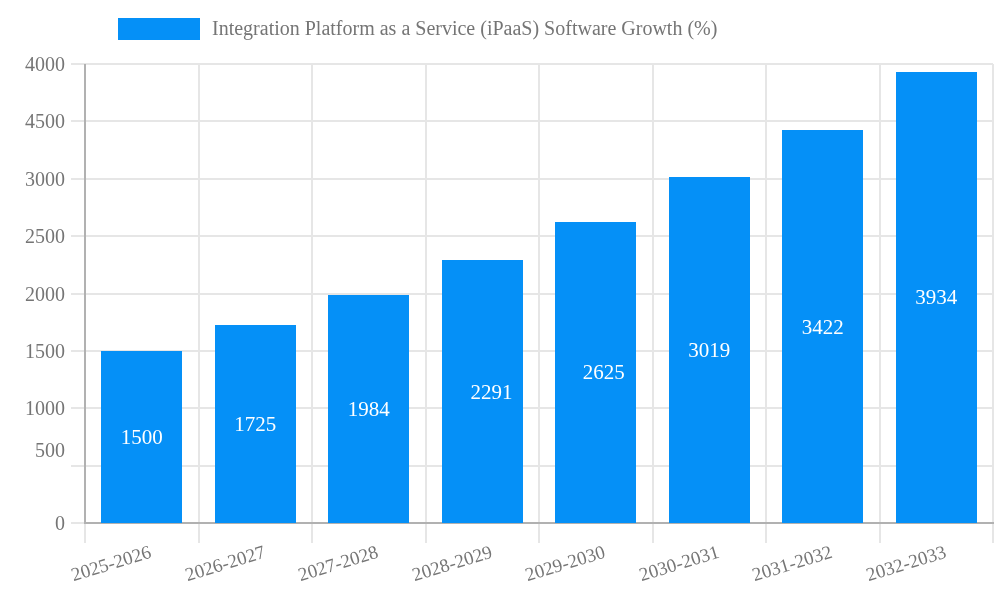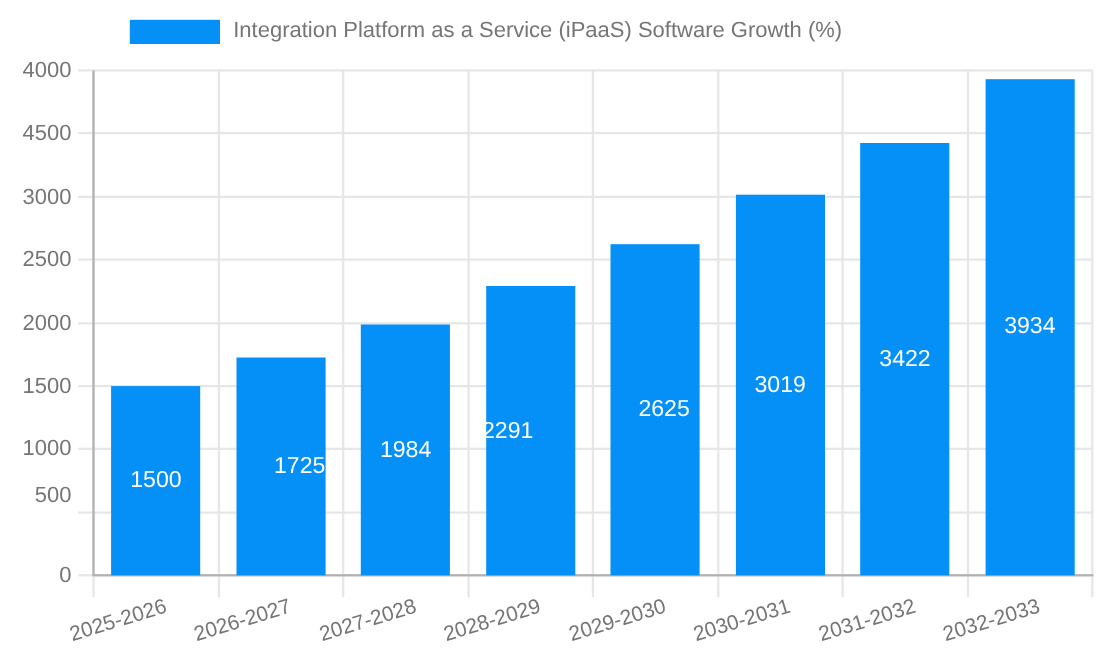--- a/index.html
+++ b/index.html
@@ -1,20 +1,20 @@
 <!DOCTYPE html>
 <html><head>
 <meta charset="utf-8">
 <style>
   html,body{margin:0;padding:0;background:#fff;}
   #chart{
     position:relative;
     width:1000px;height:600px;
     background:#ffffff;
-    font-family:Liberation Sans, sans-serif;
+    font-family:Liberation Serif, serif;
     overflow:hidden;
   }
   .legend{
     position:absolute;left:118px;top:17px;
     display:flex;align-items:center;gap:12px;
   }
   .legend .swatch{
     display:inline-block;width:82px;height:22px;
     background:var(--bar,#0590f7);
   }
@@ -79,27 +79,27 @@
       <div class="vgrid" style="left: 651.5px; top: 64px; height: 479px;"></div>
       <div class="vgrid" style="left: 765px; top: 64px; height: 479px;"></div>
       <div class="vgrid" style="left: 878.5px; top: 64px; height: 479px;"></div>
       <div class="vgrid" style="left: 992px; top: 64px; height: 479px;"></div>
       <div class="axis-y" style="left: 84px; top: 64px; height: 459px;"></div>
       <div class="axis-x" style="left: 84px; top: 522px; width: 910px;"></div>
       <div class="bar" style="left: 101.25px; top: 350.875px; width: 81px; height: 172.125px;"></div>
       <div class="bar-value" style="left: 101.25px; width: 81px; top: 424.938px;">1500</div>
       <div class="xlabel" style="right: 852.25px; top: 541px;">2025-2026</div>
       <div class="bar" style="left: 214.75px; top: 325.056px; width: 81px; height: 197.944px;"></div>
-      <div class="bar-value" style="left: 214.75px; width: 81px; top: 412.028px; text-align: right;">1725</div>
+      <div class="bar-value" style="left: 214.75px; width: 81px; top: 412.028px;">1725</div>
       <div class="xlabel" style="right: 738.75px; top: 541px;">2026-2027</div>
       <div class="bar" style="left: 328.25px; top: 295.336px; width: 81px; height: 227.664px;"></div>
       <div class="bar-value" style="left: 328.25px; width: 81px; top: 397.168px;">1984</div>
       <div class="xlabel" style="right: 625.25px; top: 541px;">2027-2028</div>
       <div class="bar" style="left: 441.75px; top: 260.108px; width: 81px; height: 262.892px;"></div>
-      <div class="bar-value" style="left: 421px; width: 81px; top: 379.554px;">2291</div>
+      <div class="bar-value" style="left: 451px; width: 81px; top: 379.554px;">2291</div>
       <div class="xlabel" style="right: 511.75px; top: 541px;">2028-2029</div>
       <div class="bar" style="left: 555.25px; top: 221.781px; width: 81px; height: 301.219px;"></div>
       <div class="bar-value" style="left: 555.25px; width: 97px; top: 360.391px;">2625</div>
       <div class="xlabel" style="right: 398.25px; top: 541px;">2029-2030</div>
       <div class="bar" style="left: 668.75px; top: 176.57px; width: 81px; height: 346.43px;"></div>
       <div class="bar-value" style="left: 668.75px; width: 81px; top: 337.785px; text-align: center;">3019</div>
       <div class="xlabel" style="right: 284.75px; top: 541px;">2030-2031</div>
       <div class="bar" style="left: 782.25px; top: 130.325px; width: 81px; height: 392.675px;"></div>
       <div class="bar-value" style="left: 782.25px; width: 81px; top: 314.663px;">3422</div>
       <div class="xlabel" style="right: 171.25px; top: 541px;">2031-2032</div>

